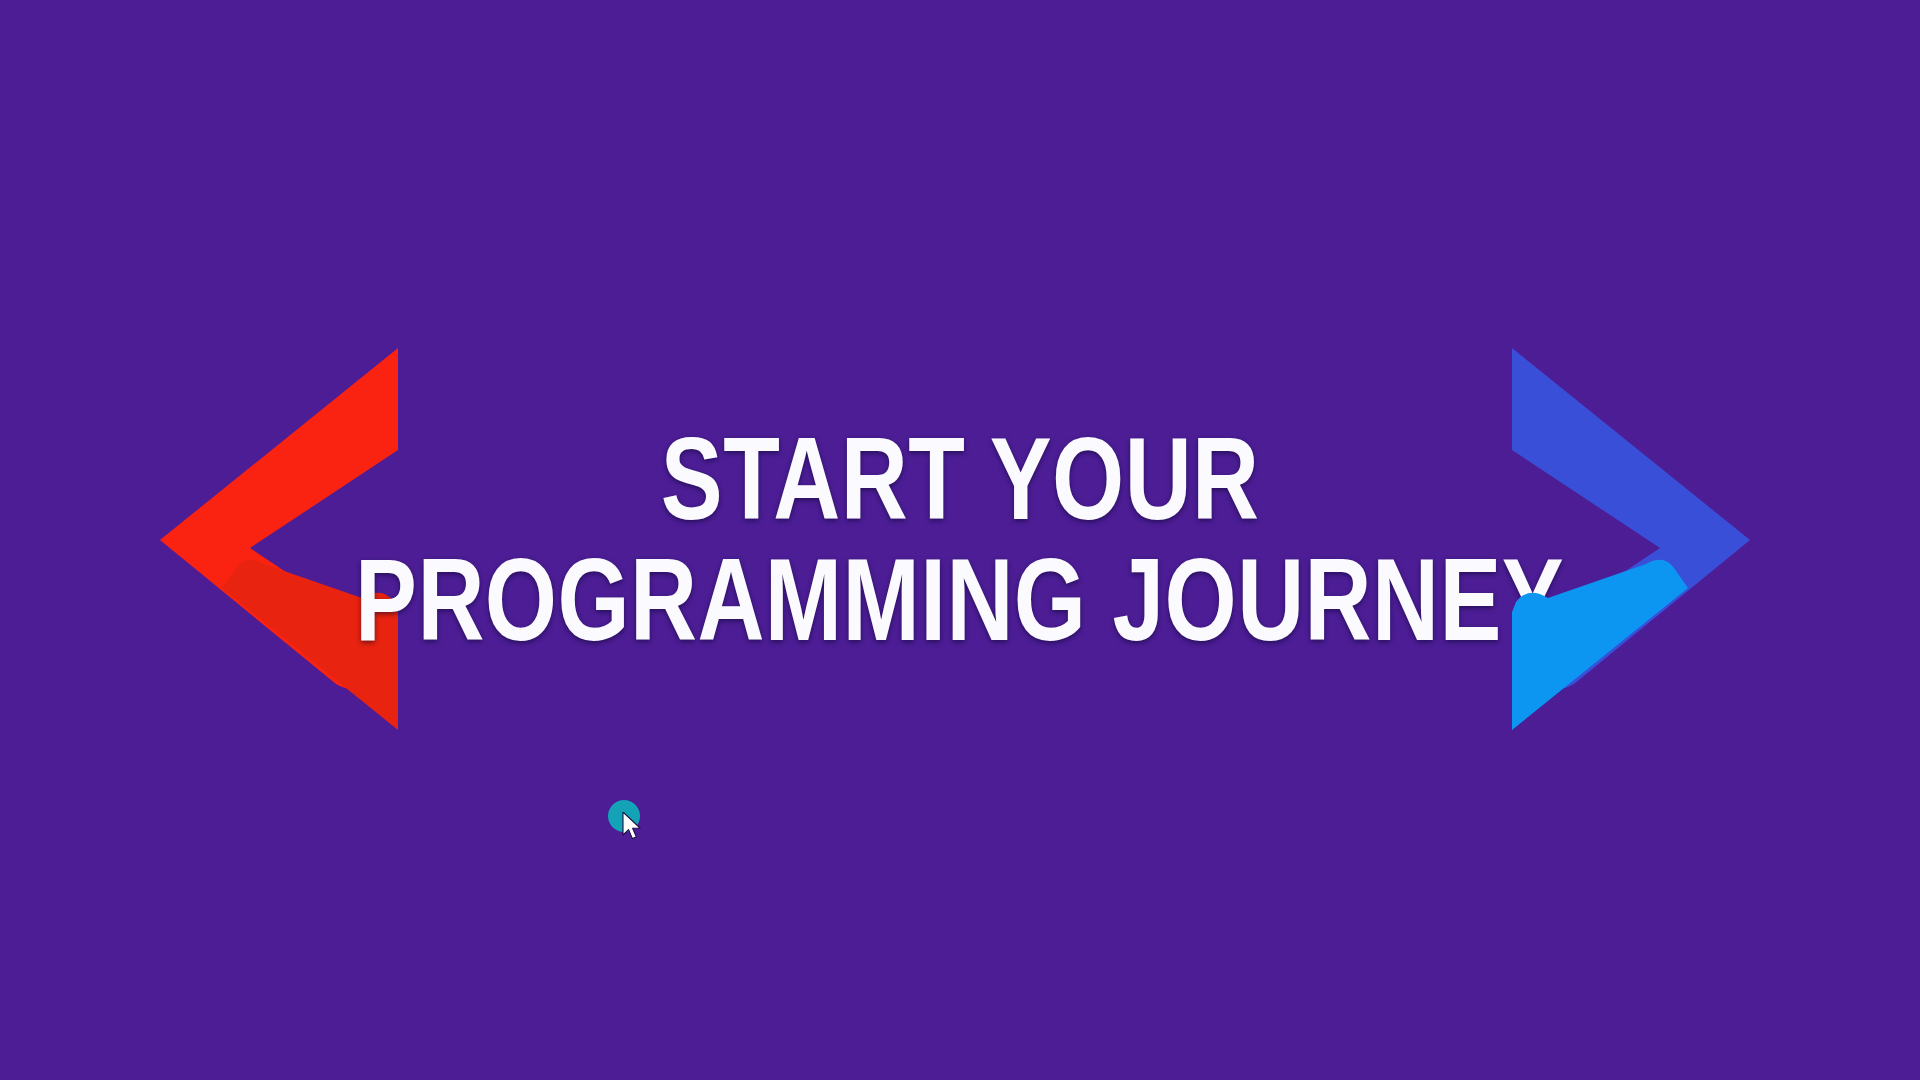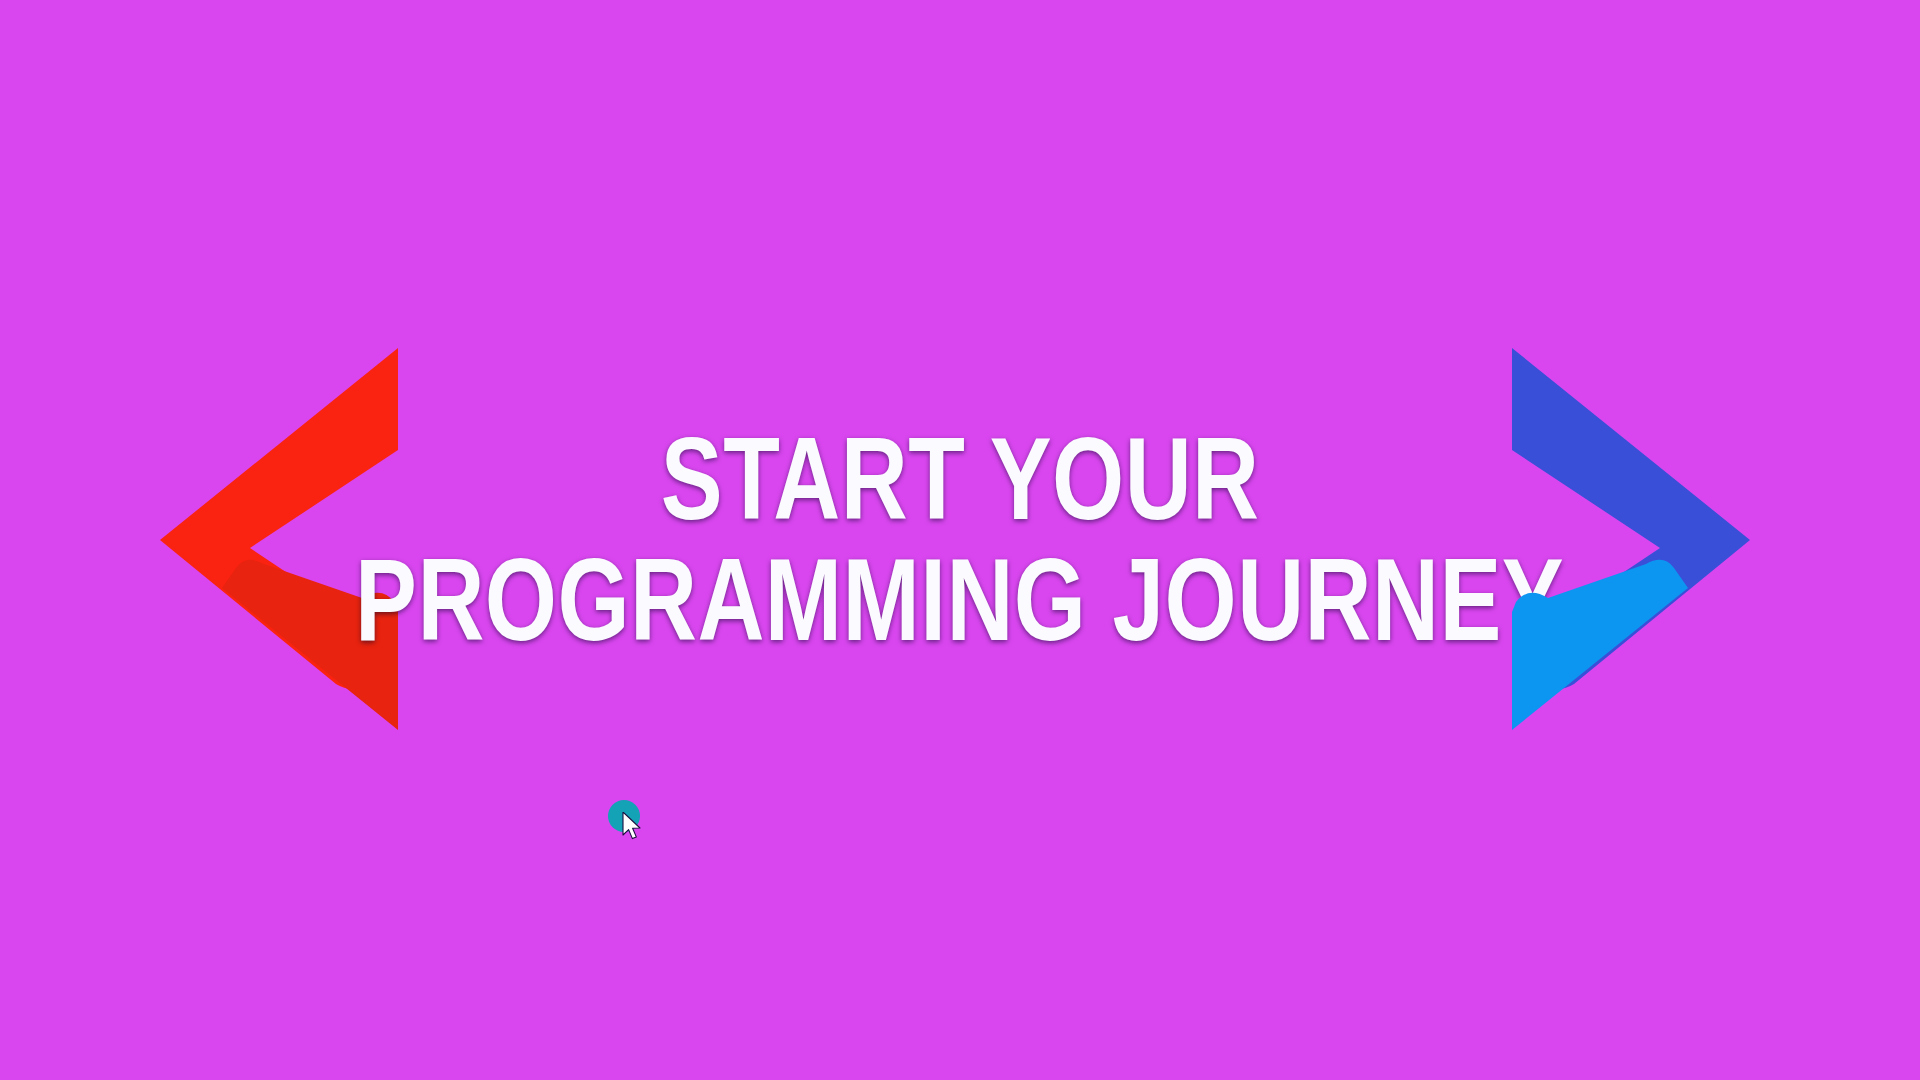--- a/index.html
+++ b/index.html
@@ -14,21 +14,21 @@
     background: #140a4e;
     font-family: "Liberation Sans", sans-serif;
     position: relative;
   }
 
   #stage {
     position: absolute;
     left: 0; top: 0;
     width: 1920px;
     height: 1080px;
-    background: #d946ef;
+    background: #4c1d95;
     overflow: hidden;
   }
 
   
   .hero {
     position: absolute;
     left: 0;
     top: 330px;
     width: 1920px;
     height: 420px;

